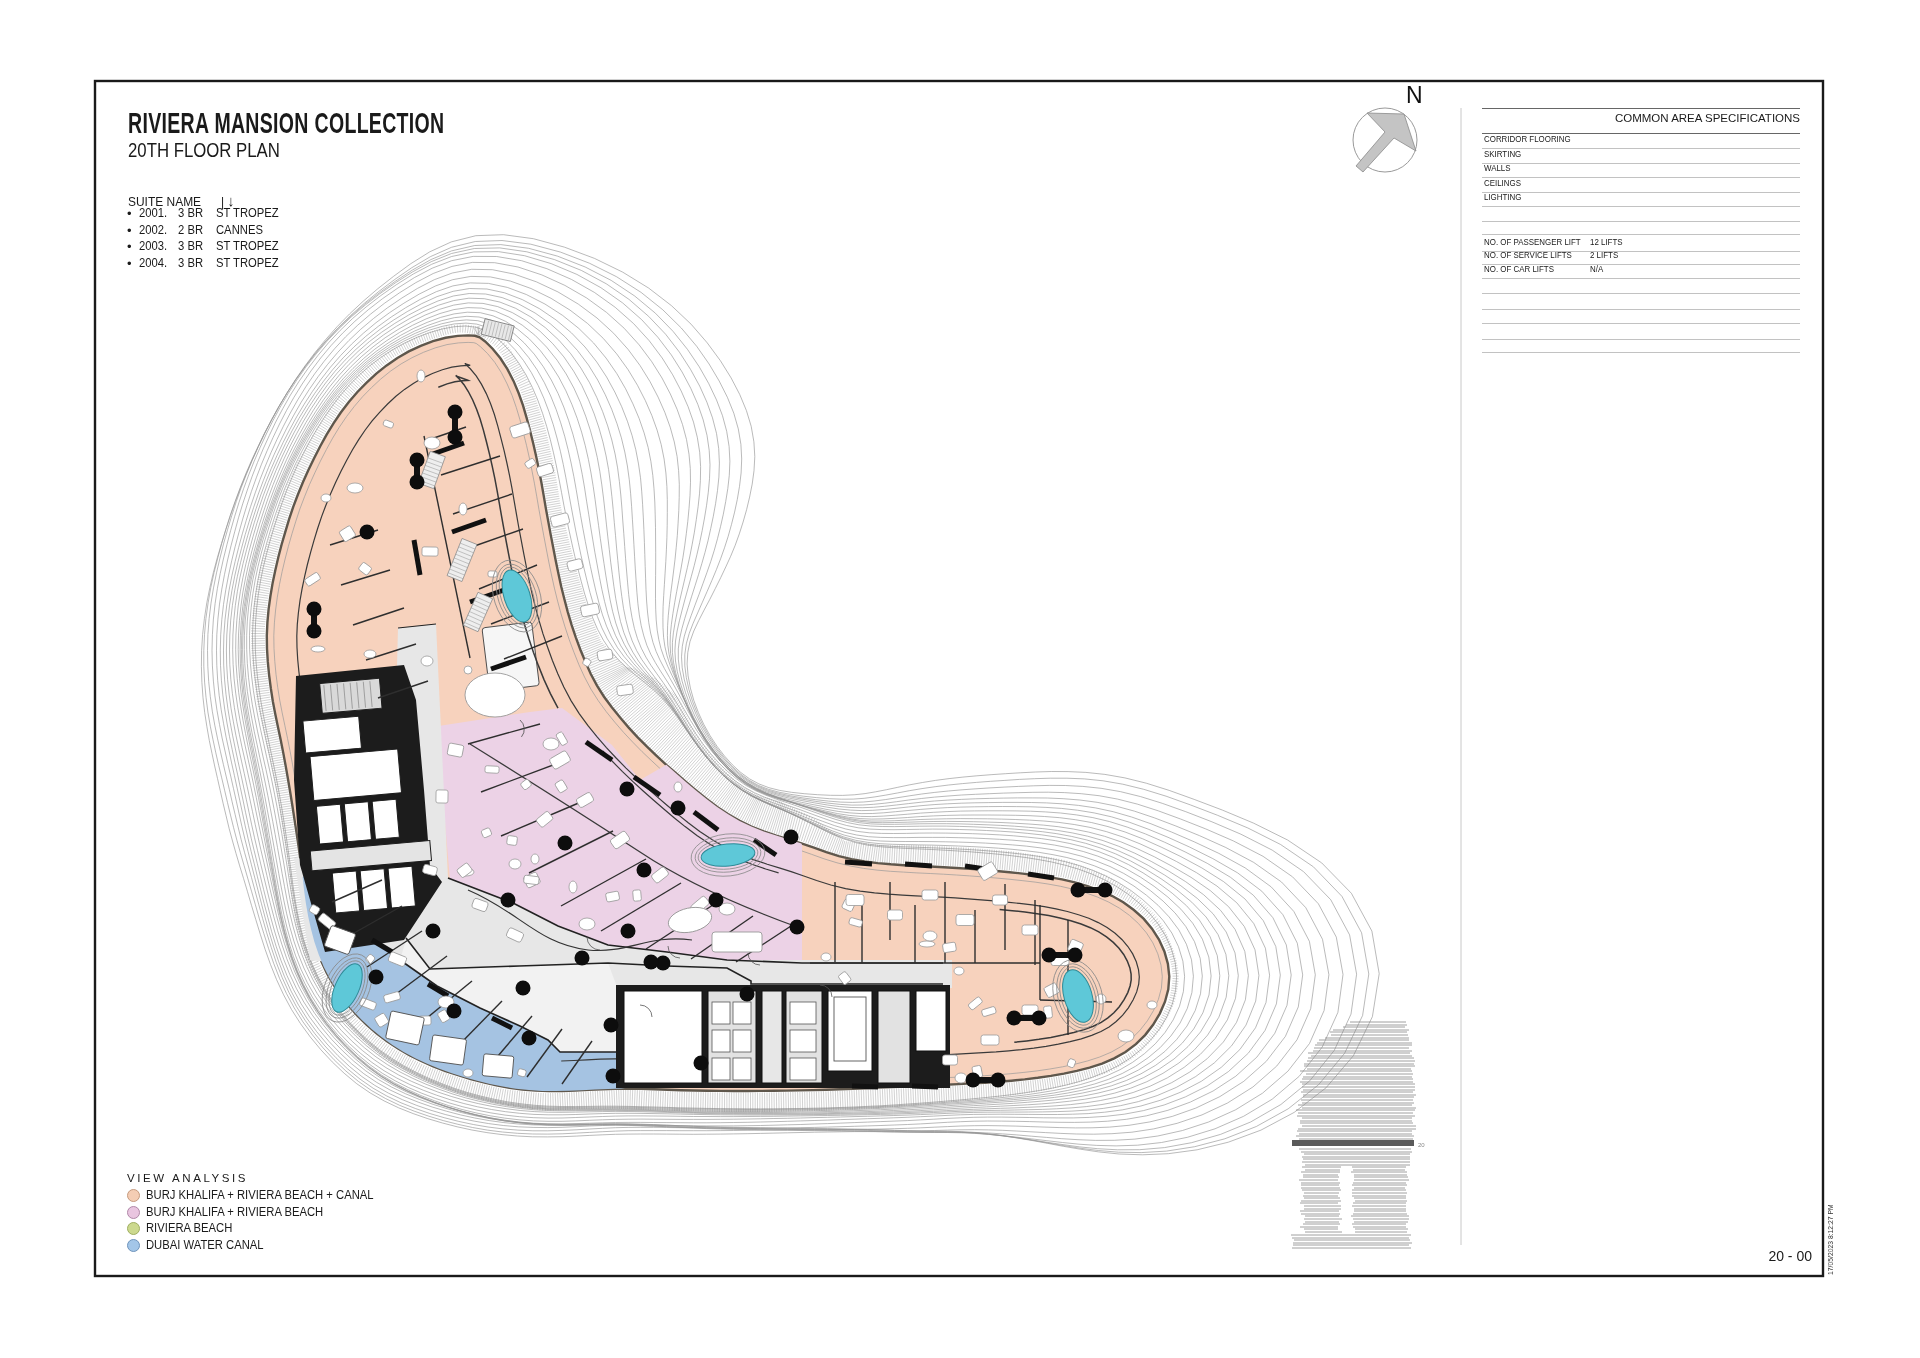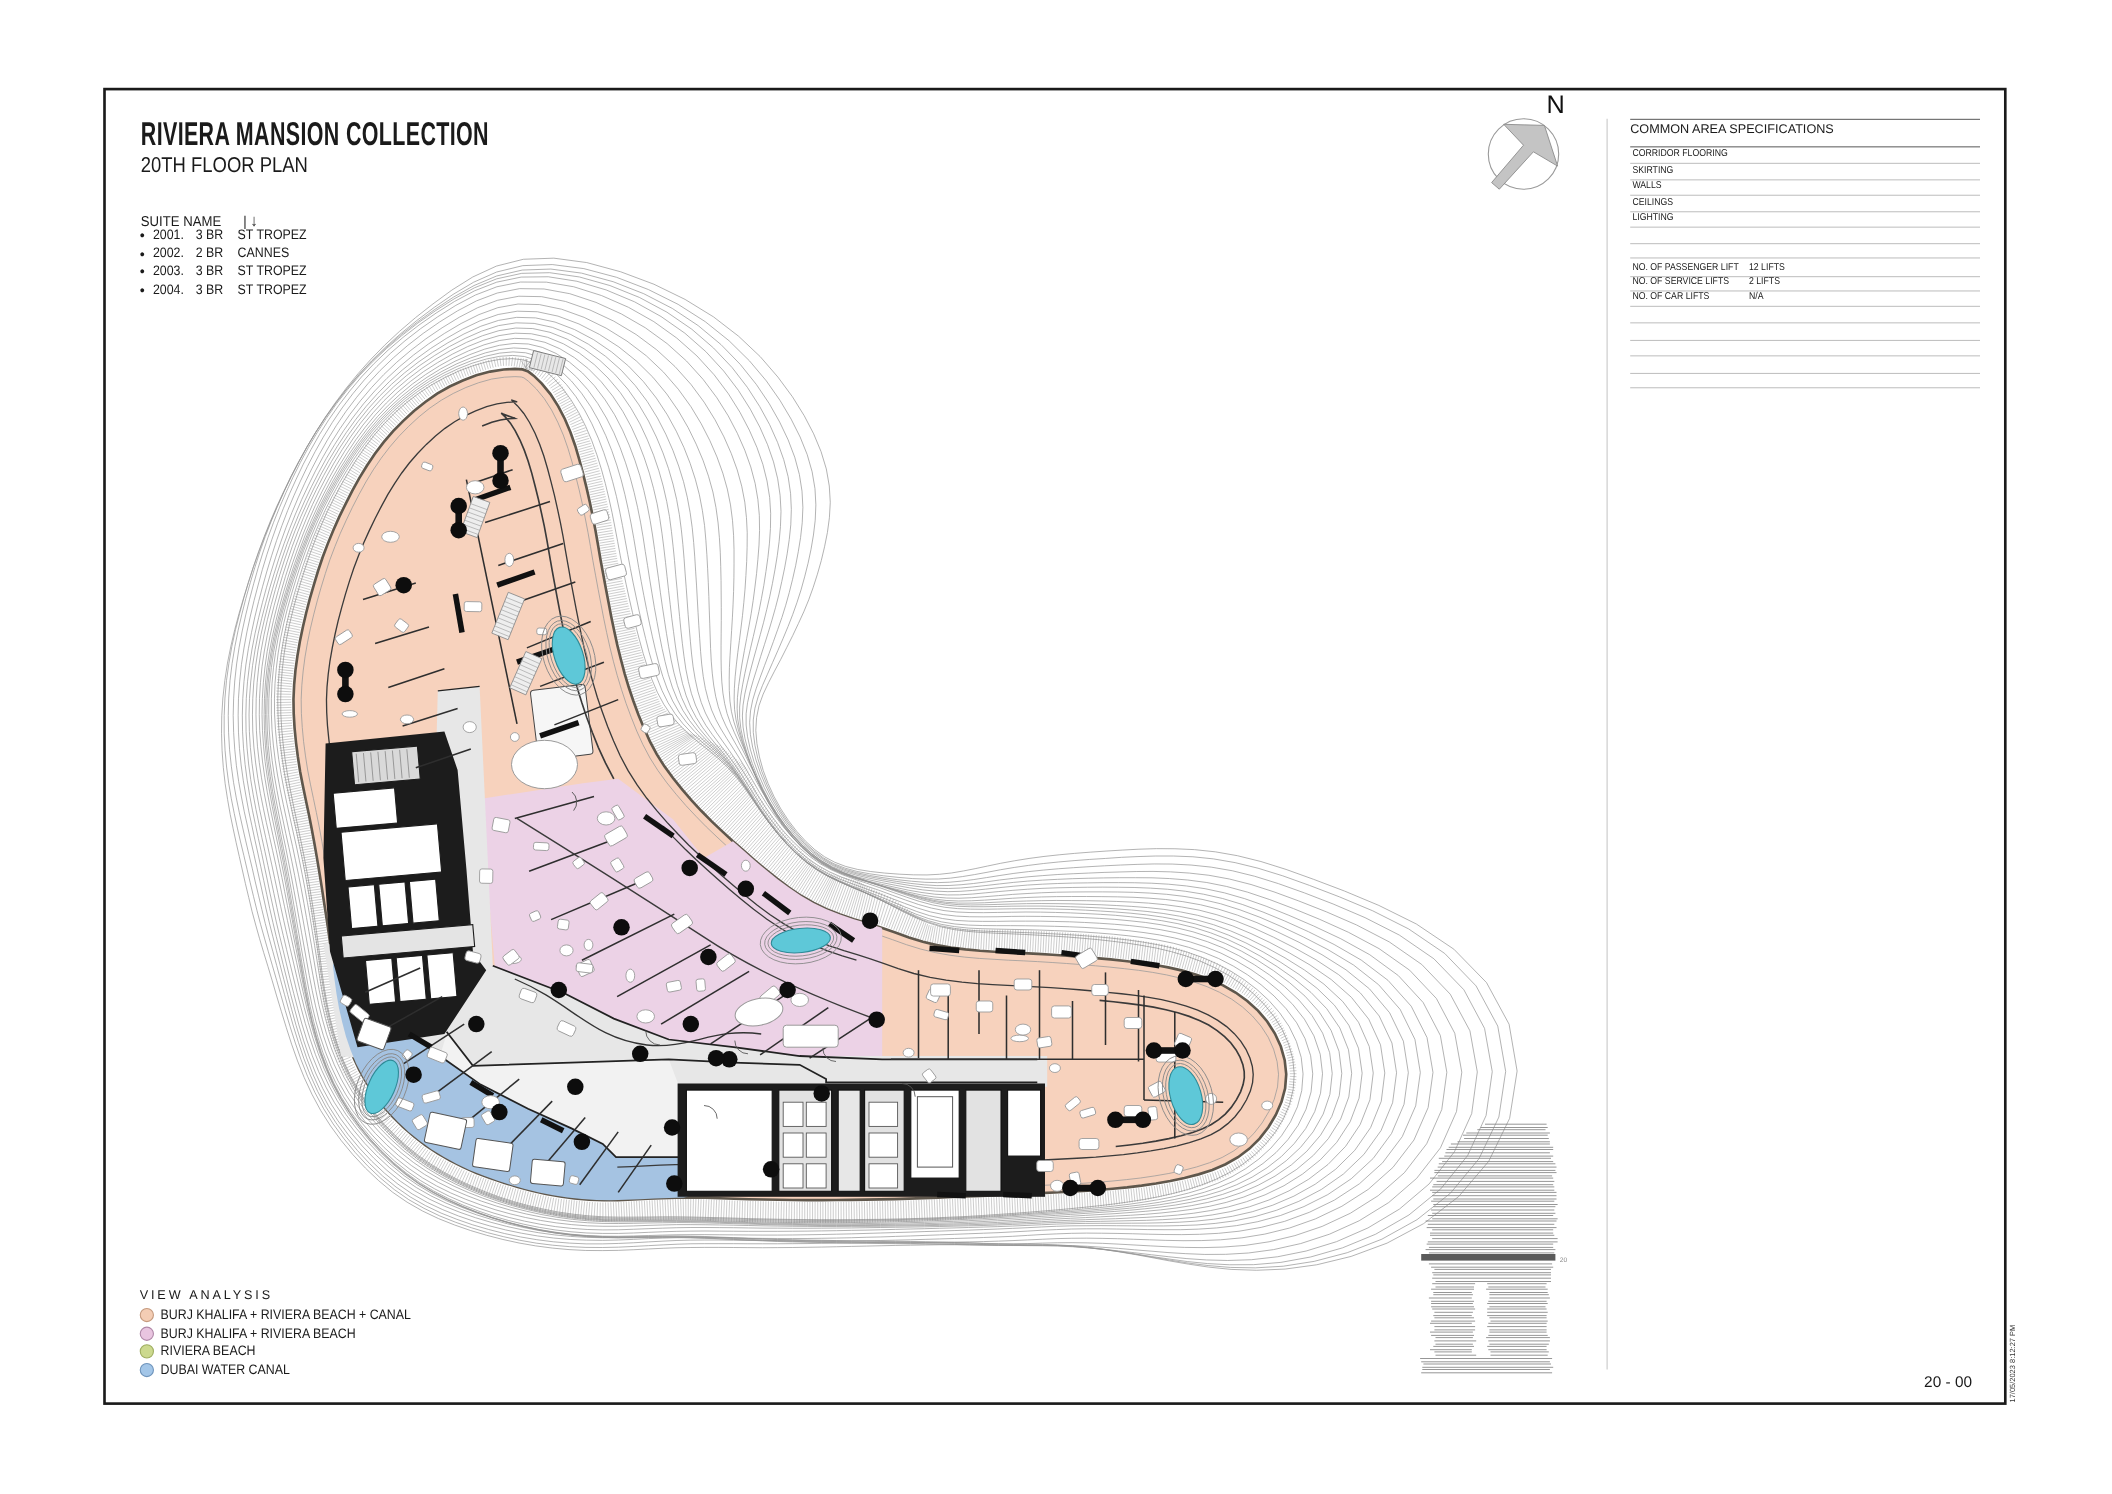--- a/index.html
+++ b/index.html
@@ -499,21 +499,21 @@
     <div style="position:absolute;left:127px;top:239.2px;font-size:13px;color:#1a1a1a">•</div>
     <div style="position:absolute;left:139px;top:239.2px;font-size:12.5px;color:#1a1a1a;transform:scaleX(0.9);transform-origin:left">2003.</div>
     <div style="position:absolute;left:178px;top:239.2px;font-size:12.5px;color:#1a1a1a;transform:scaleX(0.9);transform-origin:left">3 BR</div>
     <div style="position:absolute;left:216px;top:239.2px;font-size:12.5px;color:#1a1a1a;transform:scaleX(0.9);transform-origin:left">ST TROPEZ</div>
     <div style="position:absolute;left:127px;top:255.8px;font-size:13px;color:#1a1a1a">•</div>
     <div style="position:absolute;left:139px;top:255.8px;font-size:12.5px;color:#1a1a1a;transform:scaleX(0.9);transform-origin:left">2004.</div>
     <div style="position:absolute;left:178px;top:255.8px;font-size:12.5px;color:#1a1a1a;transform:scaleX(0.9);transform-origin:left">3 BR</div>
     <div style="position:absolute;left:216px;top:255.8px;font-size:12.5px;color:#1a1a1a;transform:scaleX(0.9);transform-origin:left">ST TROPEZ</div>
 <div style="position:absolute;left:1482px;top:108px;width:318px;height:1.2px;background:#666"></div>
 <div style="position:absolute;left:1482px;top:133px;width:318px;height:1.2px;background:#666"></div>
-<div style="position:absolute;left:1482px;top:112px;width:318px;text-align:left;font-size:11.5px;color:#1a1a1a">COMMON AREA SPECIFICATIONS</div>
+<div style="position:absolute;left:1482px;top:112px;width:318px;text-align:right;font-size:11.5px;color:#1a1a1a">COMMON AREA SPECIFICATIONS</div>
 <div style="position:absolute;left:1482px;top:148.0px;width:318px;height:1px;background:#c2c2c2"></div>
     <div style="position:absolute;left:1482px;top:162.5px;width:318px;height:1px;background:#c2c2c2"></div>
     <div style="position:absolute;left:1482px;top:177.0px;width:318px;height:1px;background:#c2c2c2"></div>
     <div style="position:absolute;left:1482px;top:191.5px;width:318px;height:1px;background:#c2c2c2"></div>
     <div style="position:absolute;left:1482px;top:205.5px;width:318px;height:1px;background:#c2c2c2"></div>
     <div style="position:absolute;left:1482px;top:221.0px;width:318px;height:1px;background:#c2c2c2"></div>
     <div style="position:absolute;left:1482px;top:233.6px;width:318px;height:1px;background:#c2c2c2"></div>
     <div style="position:absolute;left:1482px;top:250.5px;width:318px;height:1px;background:#c2c2c2"></div>
     <div style="position:absolute;left:1482px;top:264.3px;width:318px;height:1px;background:#c2c2c2"></div>
     <div style="position:absolute;left:1482px;top:278.0px;width:318px;height:1px;background:#c2c2c2"></div>
@@ -535,14 +535,14 @@
     <div style="position:absolute;left:1590px;top:264.0px;font-size:9px;color:#1a1a1a;white-space:nowrap;transform:scaleX(0.88);transform-origin:left">N/A</div>
 <div style="position:absolute;left:127px;top:1172px;font-size:11.5px;font-weight:normal;letter-spacing:2.6px;color:#1a1a1a">VIEW ANALYSIS</div>
 <div style="position:absolute;left:127px;top:1189px;width:13px;height:13px;border-radius:50%;background:#f4cdb4;border:1px solid #c59a7e"></div>
     <div style="position:absolute;left:146px;top:1188px;font-size:12.5px;color:#1a1a1a;white-space:nowrap;transform:scaleX(0.90);transform-origin:left">BURJ KHALIFA + RIVIERA BEACH + CANAL</div>
     <div style="position:absolute;left:127px;top:1206px;width:13px;height:13px;border-radius:50%;background:#e9c5e0;border:1px solid #b088a8"></div>
     <div style="position:absolute;left:146px;top:1205px;font-size:12.5px;color:#1a1a1a;white-space:nowrap;transform:scaleX(0.90);transform-origin:left">BURJ KHALIFA + RIVIERA BEACH</div>
     <div style="position:absolute;left:127px;top:1222px;width:13px;height:13px;border-radius:50%;background:#ccd98e;border:1px solid #9fae61"></div>
     <div style="position:absolute;left:146px;top:1221px;font-size:12.5px;color:#1a1a1a;white-space:nowrap;transform:scaleX(0.90);transform-origin:left">RIVIERA BEACH</div>
     <div style="position:absolute;left:127px;top:1239px;width:13px;height:13px;border-radius:50%;background:#a3c6e8;border:1px solid #6f94bb"></div>
     <div style="position:absolute;left:146px;top:1238px;font-size:12.5px;color:#1a1a1a;white-space:nowrap;transform:scaleX(0.90);transform-origin:left">DUBAI WATER CANAL</div>
-<div style="position:absolute;left:1730px;top:1248px;width:82px;text-align:center;font-size:14px;color:#1a1a1a">20 - 00</div>
+<div style="position:absolute;left:1730px;top:1248px;width:82px;text-align:right;font-size:14px;color:#1a1a1a">20 - 00</div>
 <div style="position:absolute;left:1827px;top:1275px;font-size:6.8px;color:#333;white-space:nowrap;transform:rotate(-90deg);transform-origin:left top">17/05/2023 8:12:27 PM</div>
 </div>
 </body></html>

